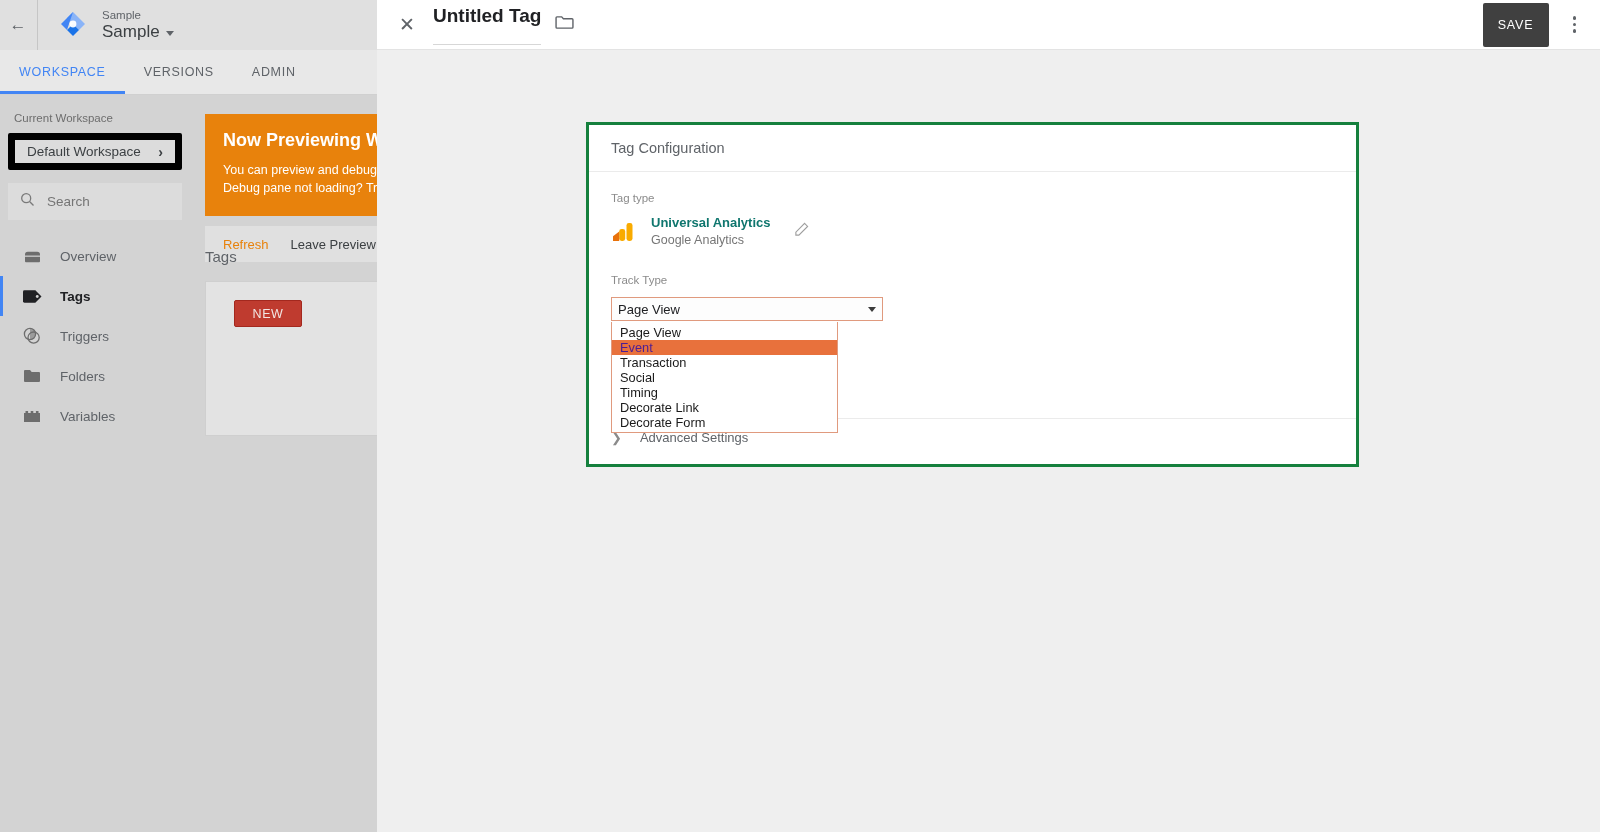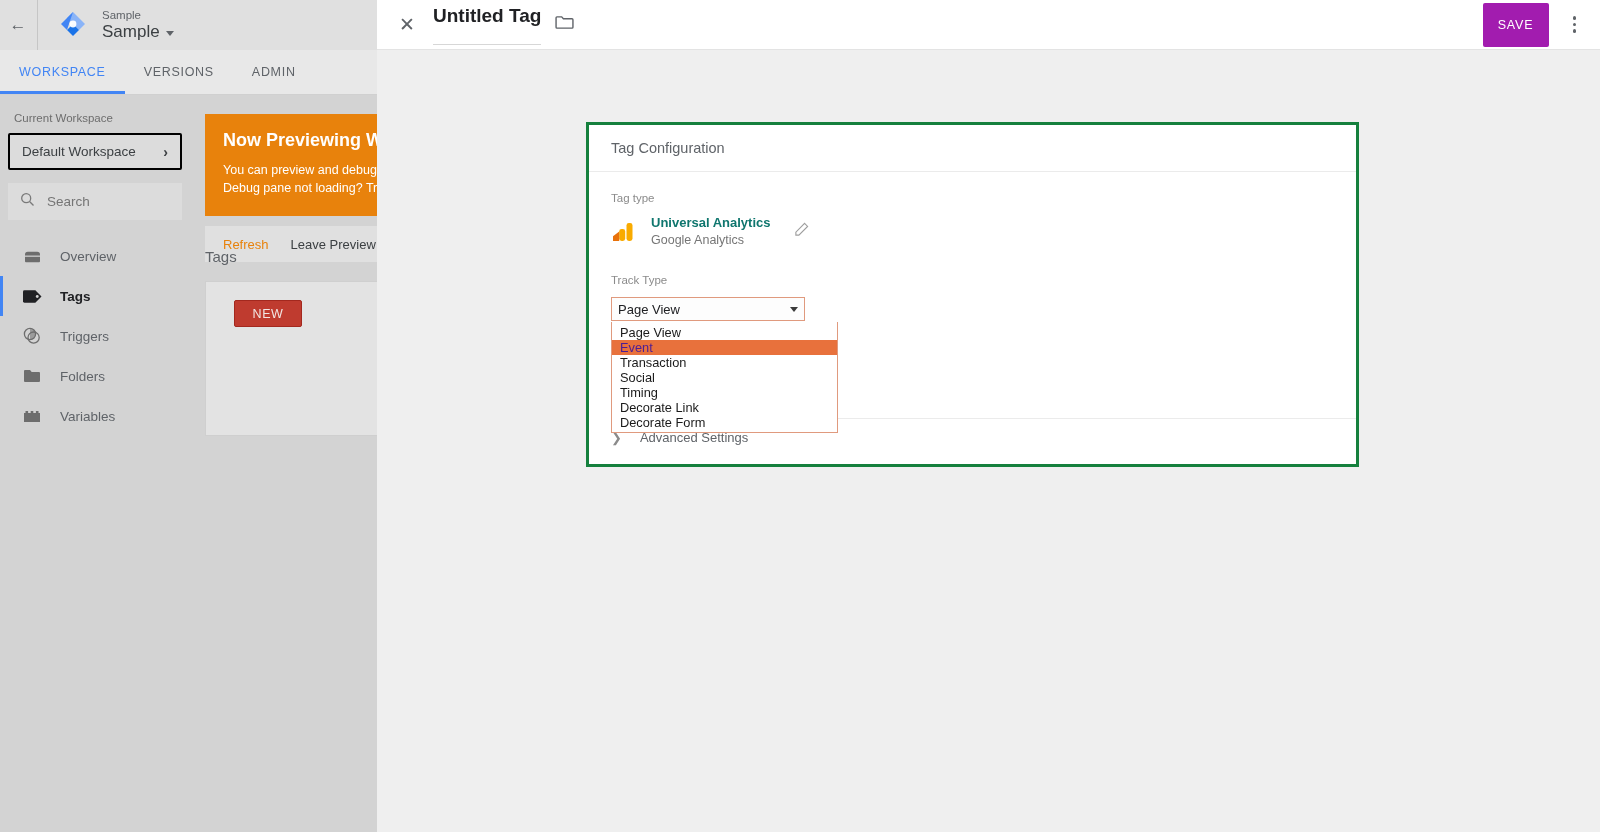--- a/index.html
+++ b/index.html
@@ -49,21 +49,21 @@
     height: 3px; background: #4285f4;
   }
 
   .bg-sidebar {
     position: absolute; left: 0; top: 96px; width: 190px; bottom: 0;
     background: #d3d3d3; padding-top: 16px;
   }
   .cw-label { font-size: 11.5px; color: #6d6d6d; padding: 0 14px 9px 14px; }
   .ws-select {
     margin: 0 8px; height: 37px; background: #dcdcdc;
-    border: 2px solid #000000; border-radius: 2px;
+    border: 7px solid #000000; border-radius: 2px;
     display: flex; align-items: center; justify-content: space-between;
     padding: 0 12px; font-size: 13.5px; color: #3c4043;
   }
   .chev-r { font-size: 14px; color: #3c4043; font-weight: bold; }
   .search-box {
     margin: 13px 8px 0 8px; height: 37px; background: #dcdcdc;
     display: flex; align-items: center; gap: 12px; padding: 0 12px;
   }
   .search-box .sicon { color: #7a7a7a; }
   .search-box .stext { font-size: 13.5px; color: #757575; }
@@ -117,21 +117,21 @@
   }
   .close-x { font-size: 19px; color: #5f6368; width: 26px; }
   .tag-title-wrap { display: flex; align-items: center; gap: 14px; margin-left: 8px; }
   .tag-title {
     font-size: 19px; color: #202124; font-weight: bold;
     border-bottom: 1px solid #d7d7d7; padding-bottom: 17px;
   }
   .folder-ico { color: #5f6368; }
   .ov-header-right { margin-left: auto; display: flex; align-items: center; gap: 18px; }
   .save-btn {
-    background: #a21caf; color: #fff; font-size: 12.5px; letter-spacing: .8px;
+    background: #404040; color: #fff; font-size: 12.5px; letter-spacing: .8px;
     width: 66px; height: 44px; border-radius: 2px;
     display: flex; align-items: center; justify-content: center;
   }
   .kebab { display: flex; flex-direction: column; gap: 3px; padding: 4px 6px; }
   .kebab i { width: 3.5px; height: 3.5px; border-radius: 50%; background: #5f6368; display: block; }
 
   .ov-body { position: relative; height: 782px; }
 
   .card {
     position: absolute; background: #fff; border: 3px solid #15803d;
@@ -147,21 +147,21 @@
 
   .field-label { font-size: 11.5px; color: #8b8b8b; margin-bottom: 11px; }
 
   .tagtype-row { display: flex; align-items: center; gap: 16px; margin-bottom: 26px; }
   .ga-icon { width: 24px; height: 24px; }
   .tt-texts { line-height: 1.3; }
   .tt-name { font-size: 13px; color: #0f766e; font-weight: bold; }
   .tt-sub { font-size: 12.5px; color: #767676; }
   .pencil { color: #9e9e9e; margin-left: 8px; }
 
-  .select-wrap { position: relative; width: 194px; }
+  .select-wrap { position: relative; width: 272px; }
   .select-box {
     height: 24px; border: 1px solid #e09a7e; background: #fdfdfd;
     display: flex; align-items: center; padding: 0 6px;
     font-size: 13px; color: #202124;
   }
   .select-arrow {
     margin-left: auto; width: 0; height: 0;
     border-left: 4px solid transparent; border-right: 4px solid transparent;
     border-top: 5px solid #3c3c3c;
   }

